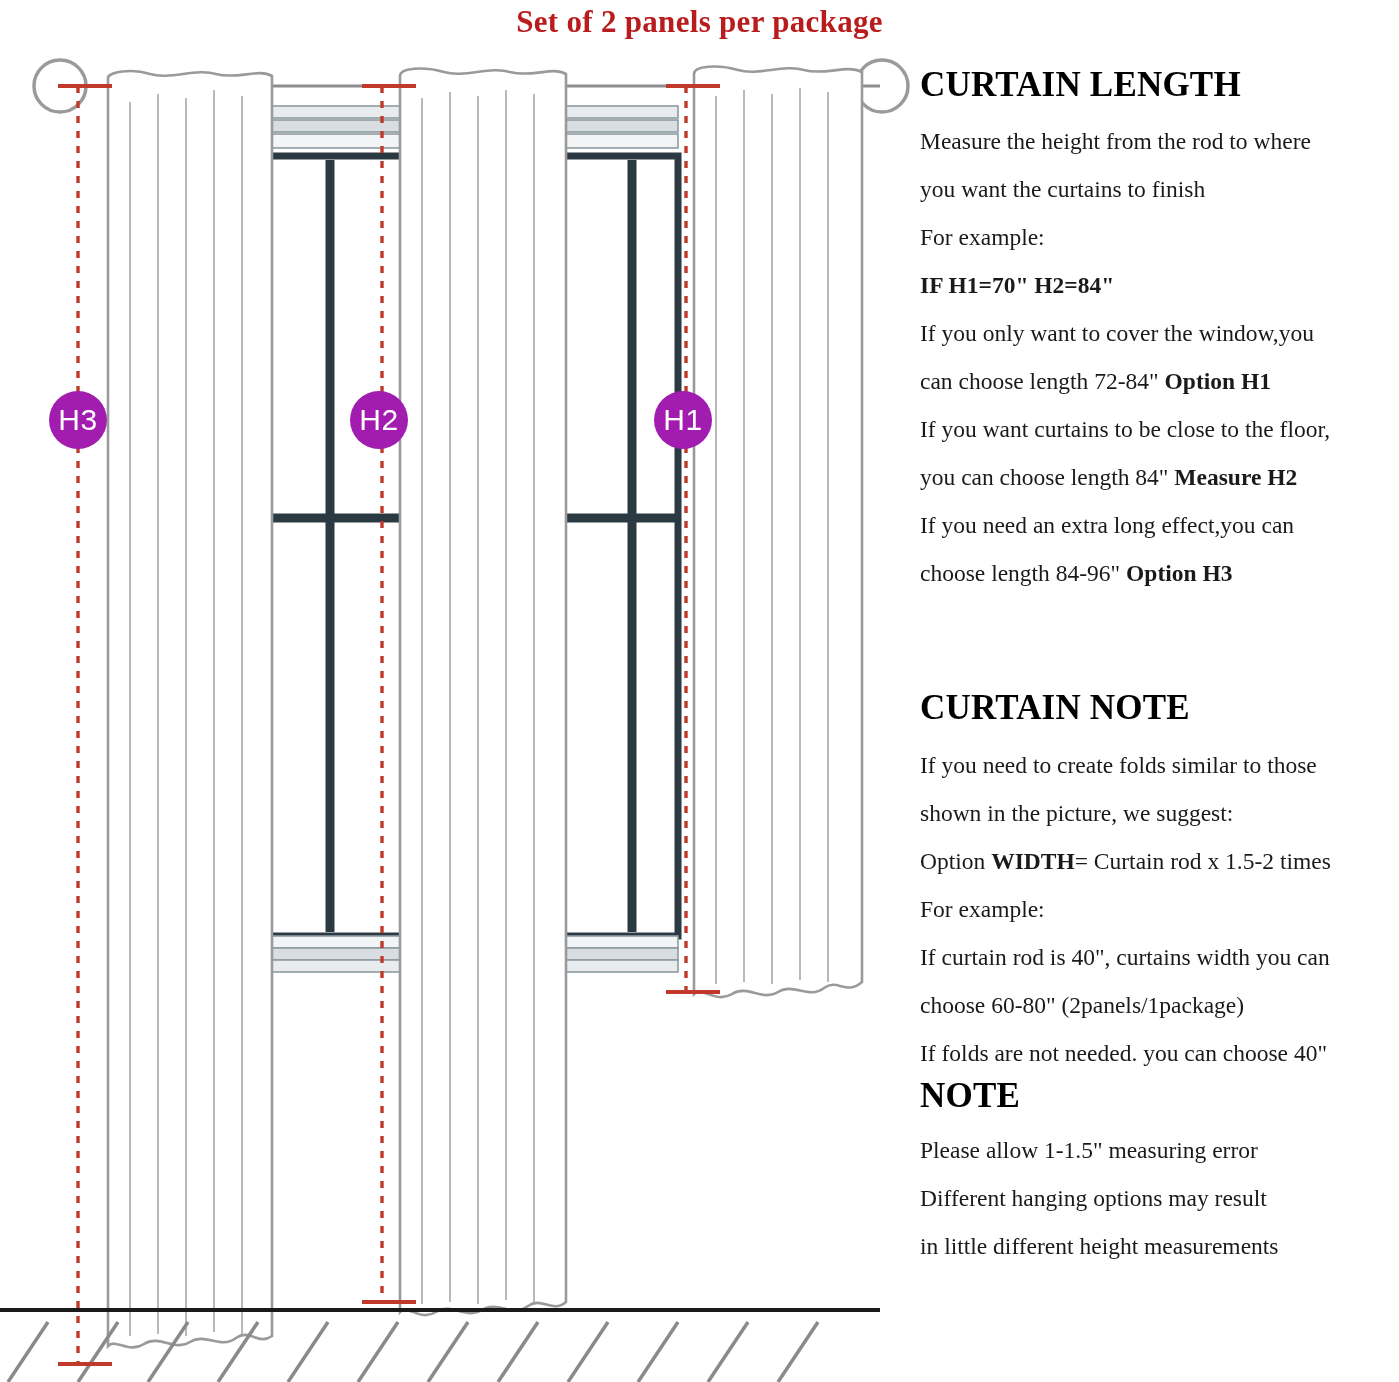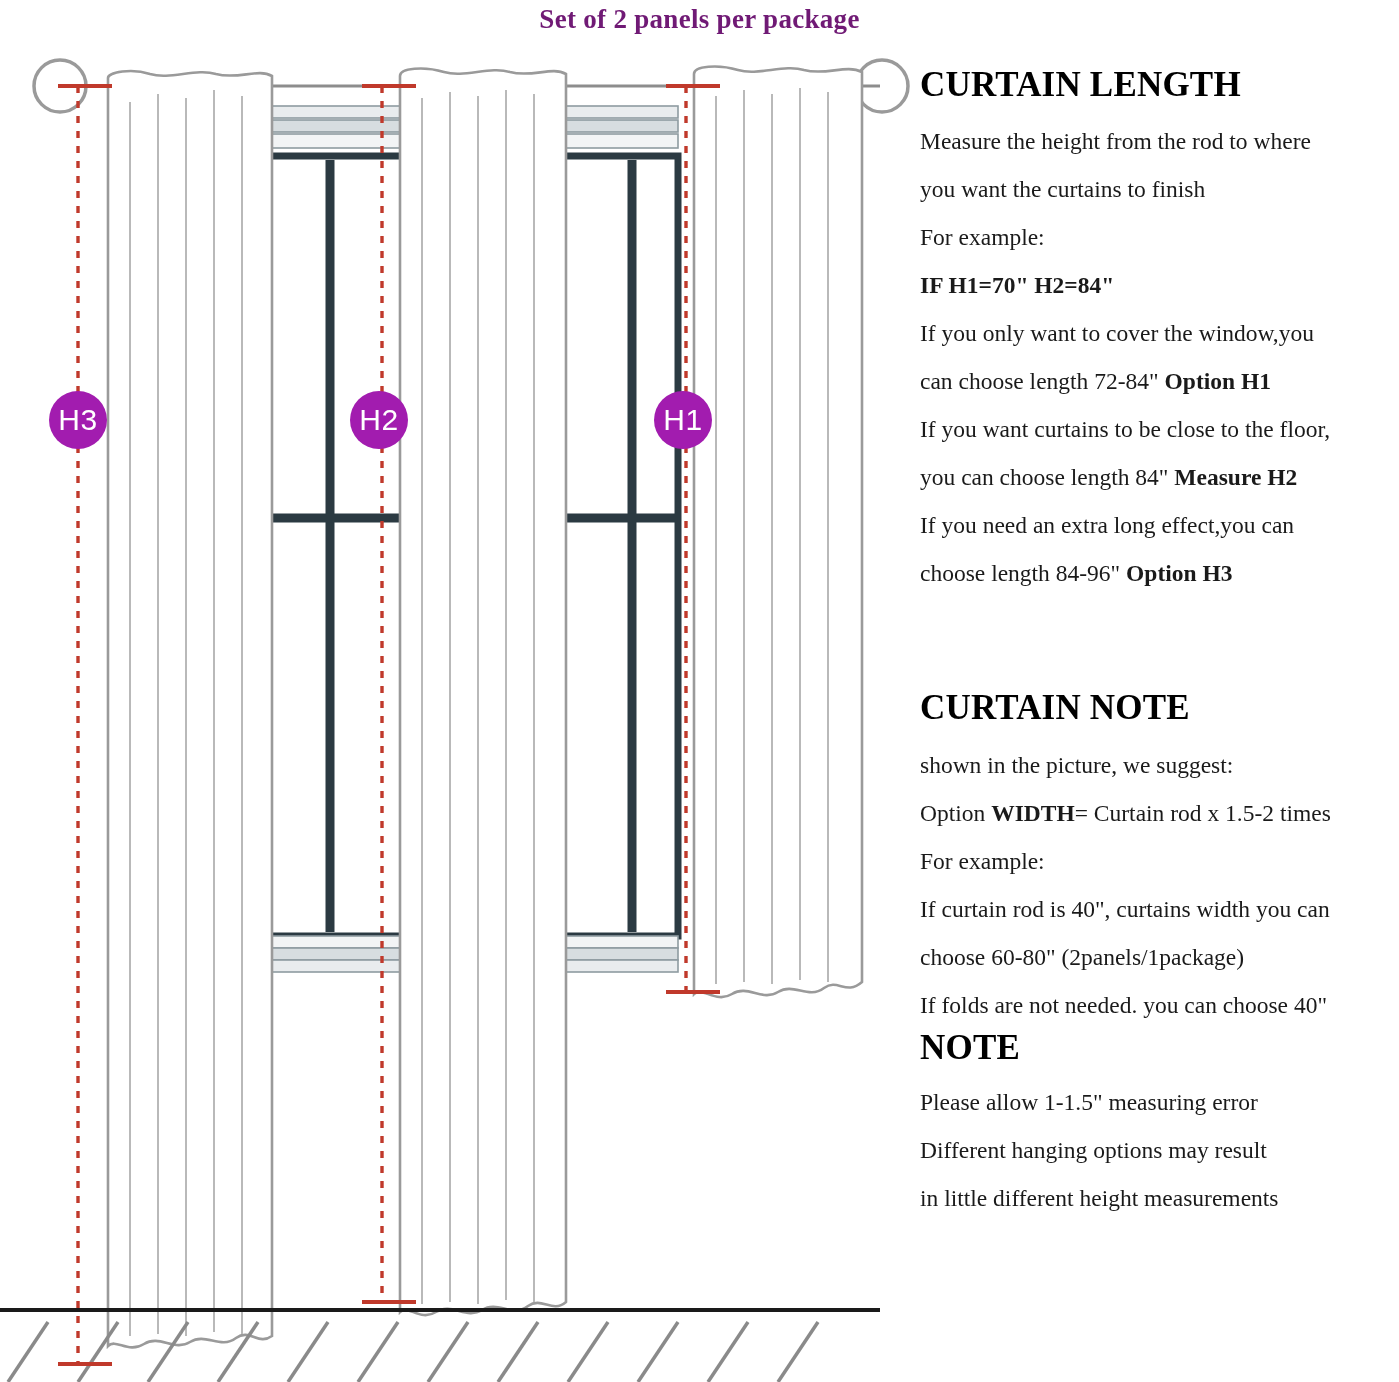--- a/index.html
+++ b/index.html
@@ -25,22 +25,22 @@
 
   
   .title {
     position: absolute;
     top: 0px;
     left: 0px;
     width: 1399px;
     text-align: center;
     font-family: "Liberation Serif", serif;
     font-weight: bold;
-    font-size: 27px;
-    color: #701a75;
+    font-size: 31px;
+    color: #b91c1c;
     letter-spacing: 0.3px;
     padding-top: 4px;
     box-sizing: border-box;
   }
 
   
   .illustration {
     position: absolute;
     left: 0px;
     top: 46px;
@@ -245,20 +245,21 @@
           <div class="line"><span>If you want curtains to be close to the floor,</span></div>
           <div class="line"><span>you can choose length 84" </span><b>Measure H2</b></div>
           <div class="line"><span>If you need an extra long effect,you can</span></div>
           <div class="line"><span>choose length 84-96" </span><b>Option H3</b></div>
         </div>
     </div>
 
     <div class="sect" id="sect-width">
       <div class="sect-title">CURTAIN NOTE</div>
       <div class="sect-body">
+          <div class="line"><span>If you need to create folds similar to those</span></div>
           <div class="line"><span>shown in the picture, we suggest:</span></div>
           <div class="line"><span>Option </span><b>WIDTH</b><span>= Curtain rod x 1.5-2 times</span></div>
           <div class="line"><span>For example:</span></div>
           <div class="line"><span>If curtain rod is 40", curtains width you can</span></div>
           <div class="line"><span>choose 60-80" (2panels/1package)</span></div>
           <div class="line"><span>If folds are not needed. you can choose 40"</span></div>
         </div>
     </div>
 
     <div class="sect" id="sect-note">

